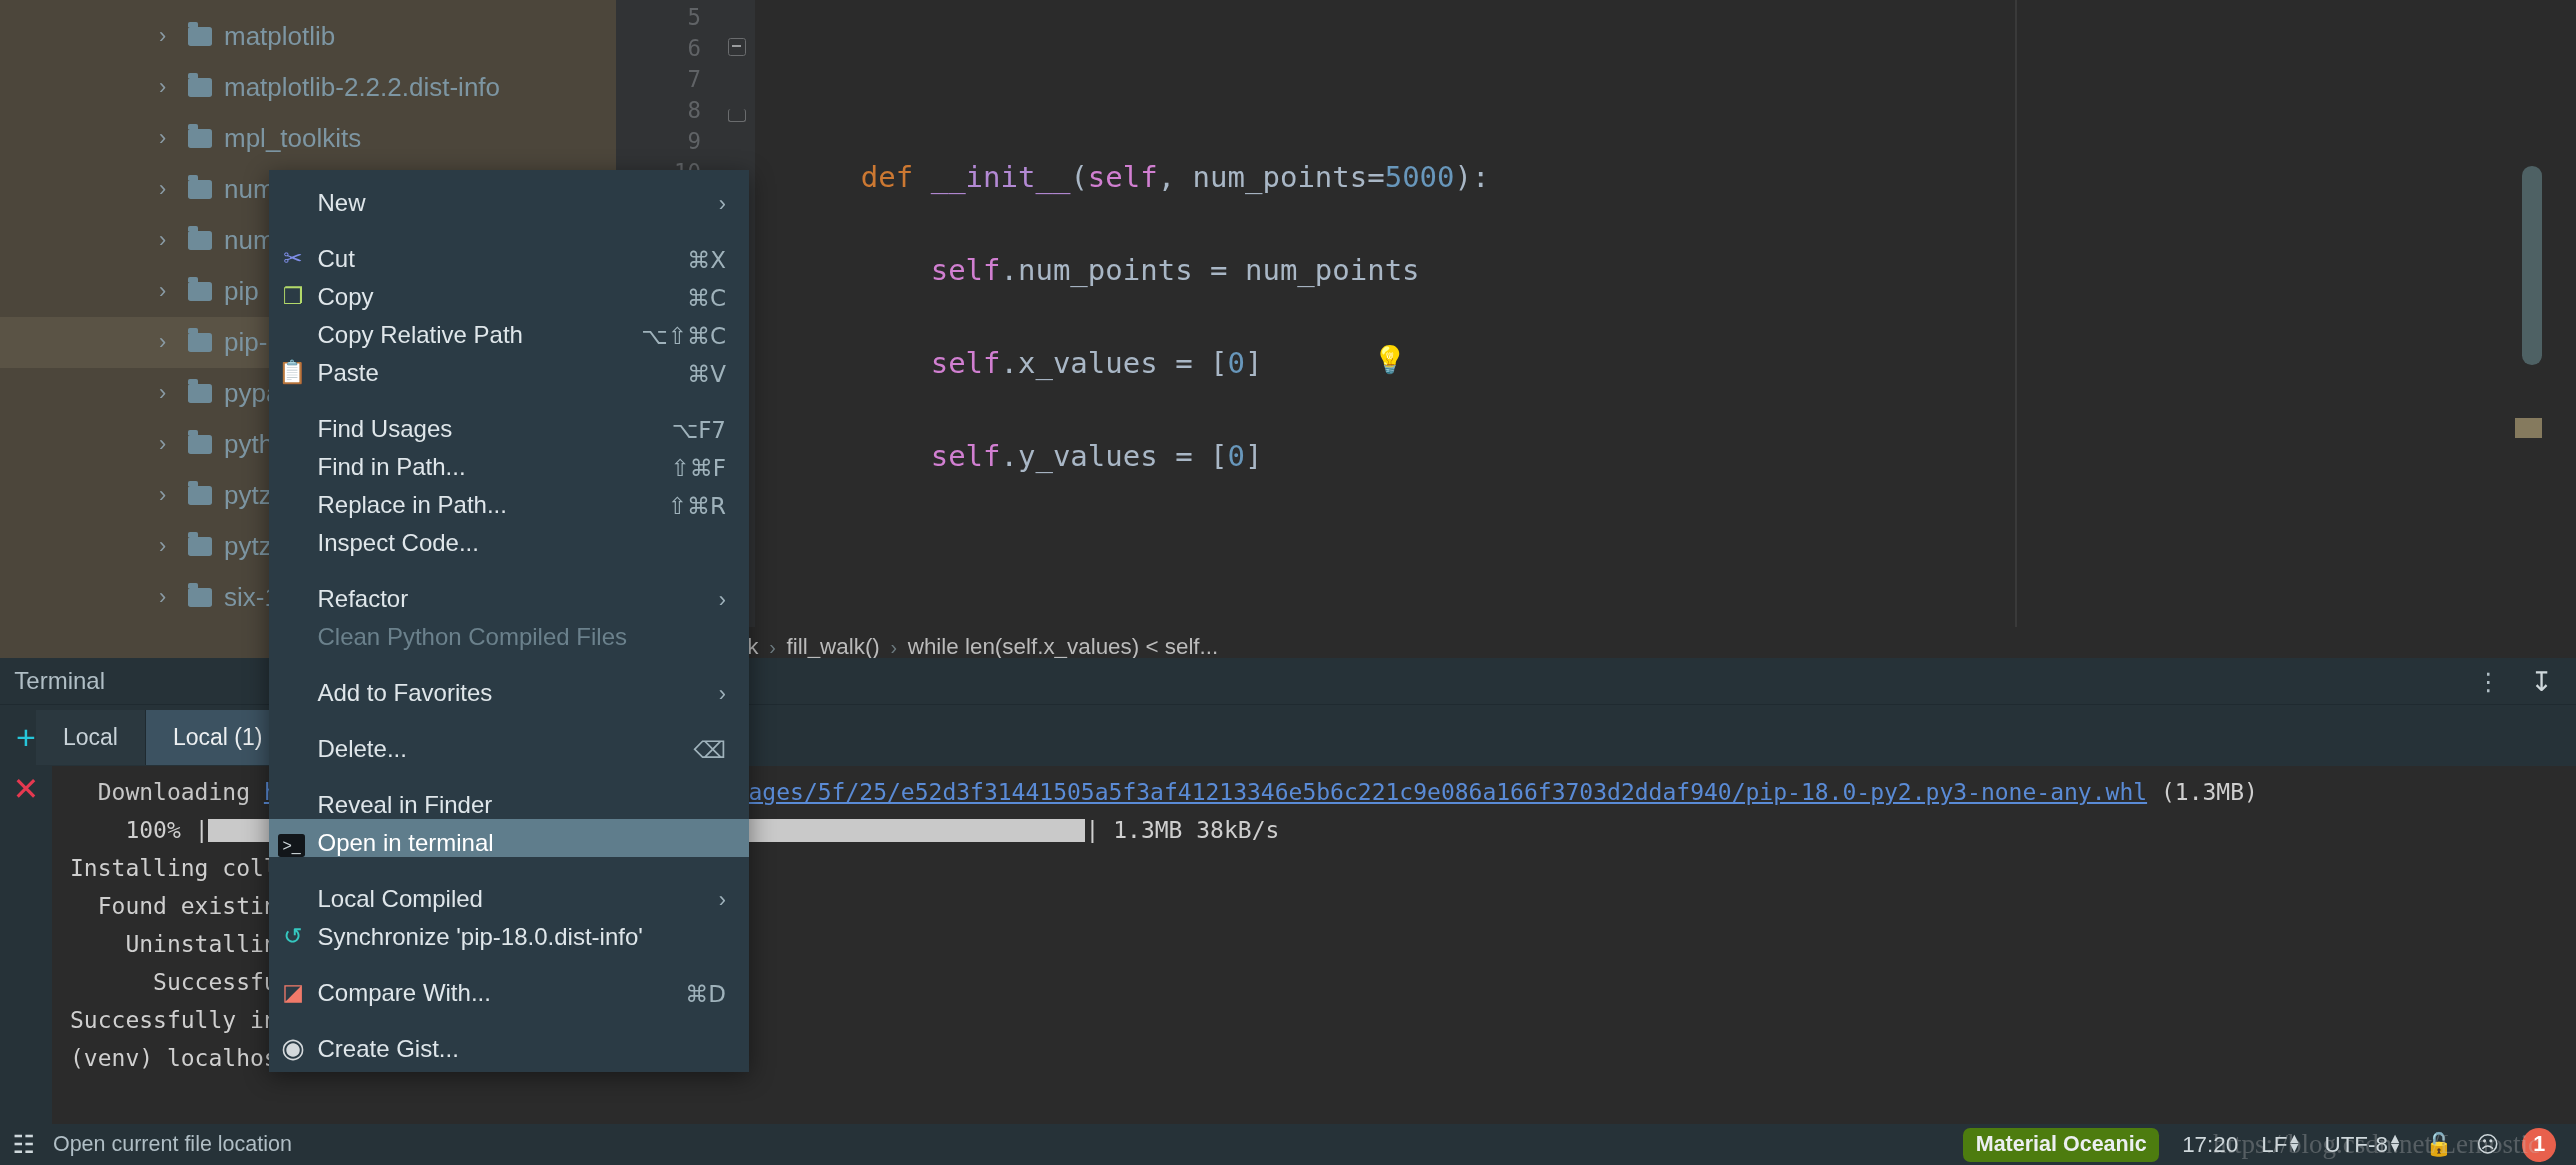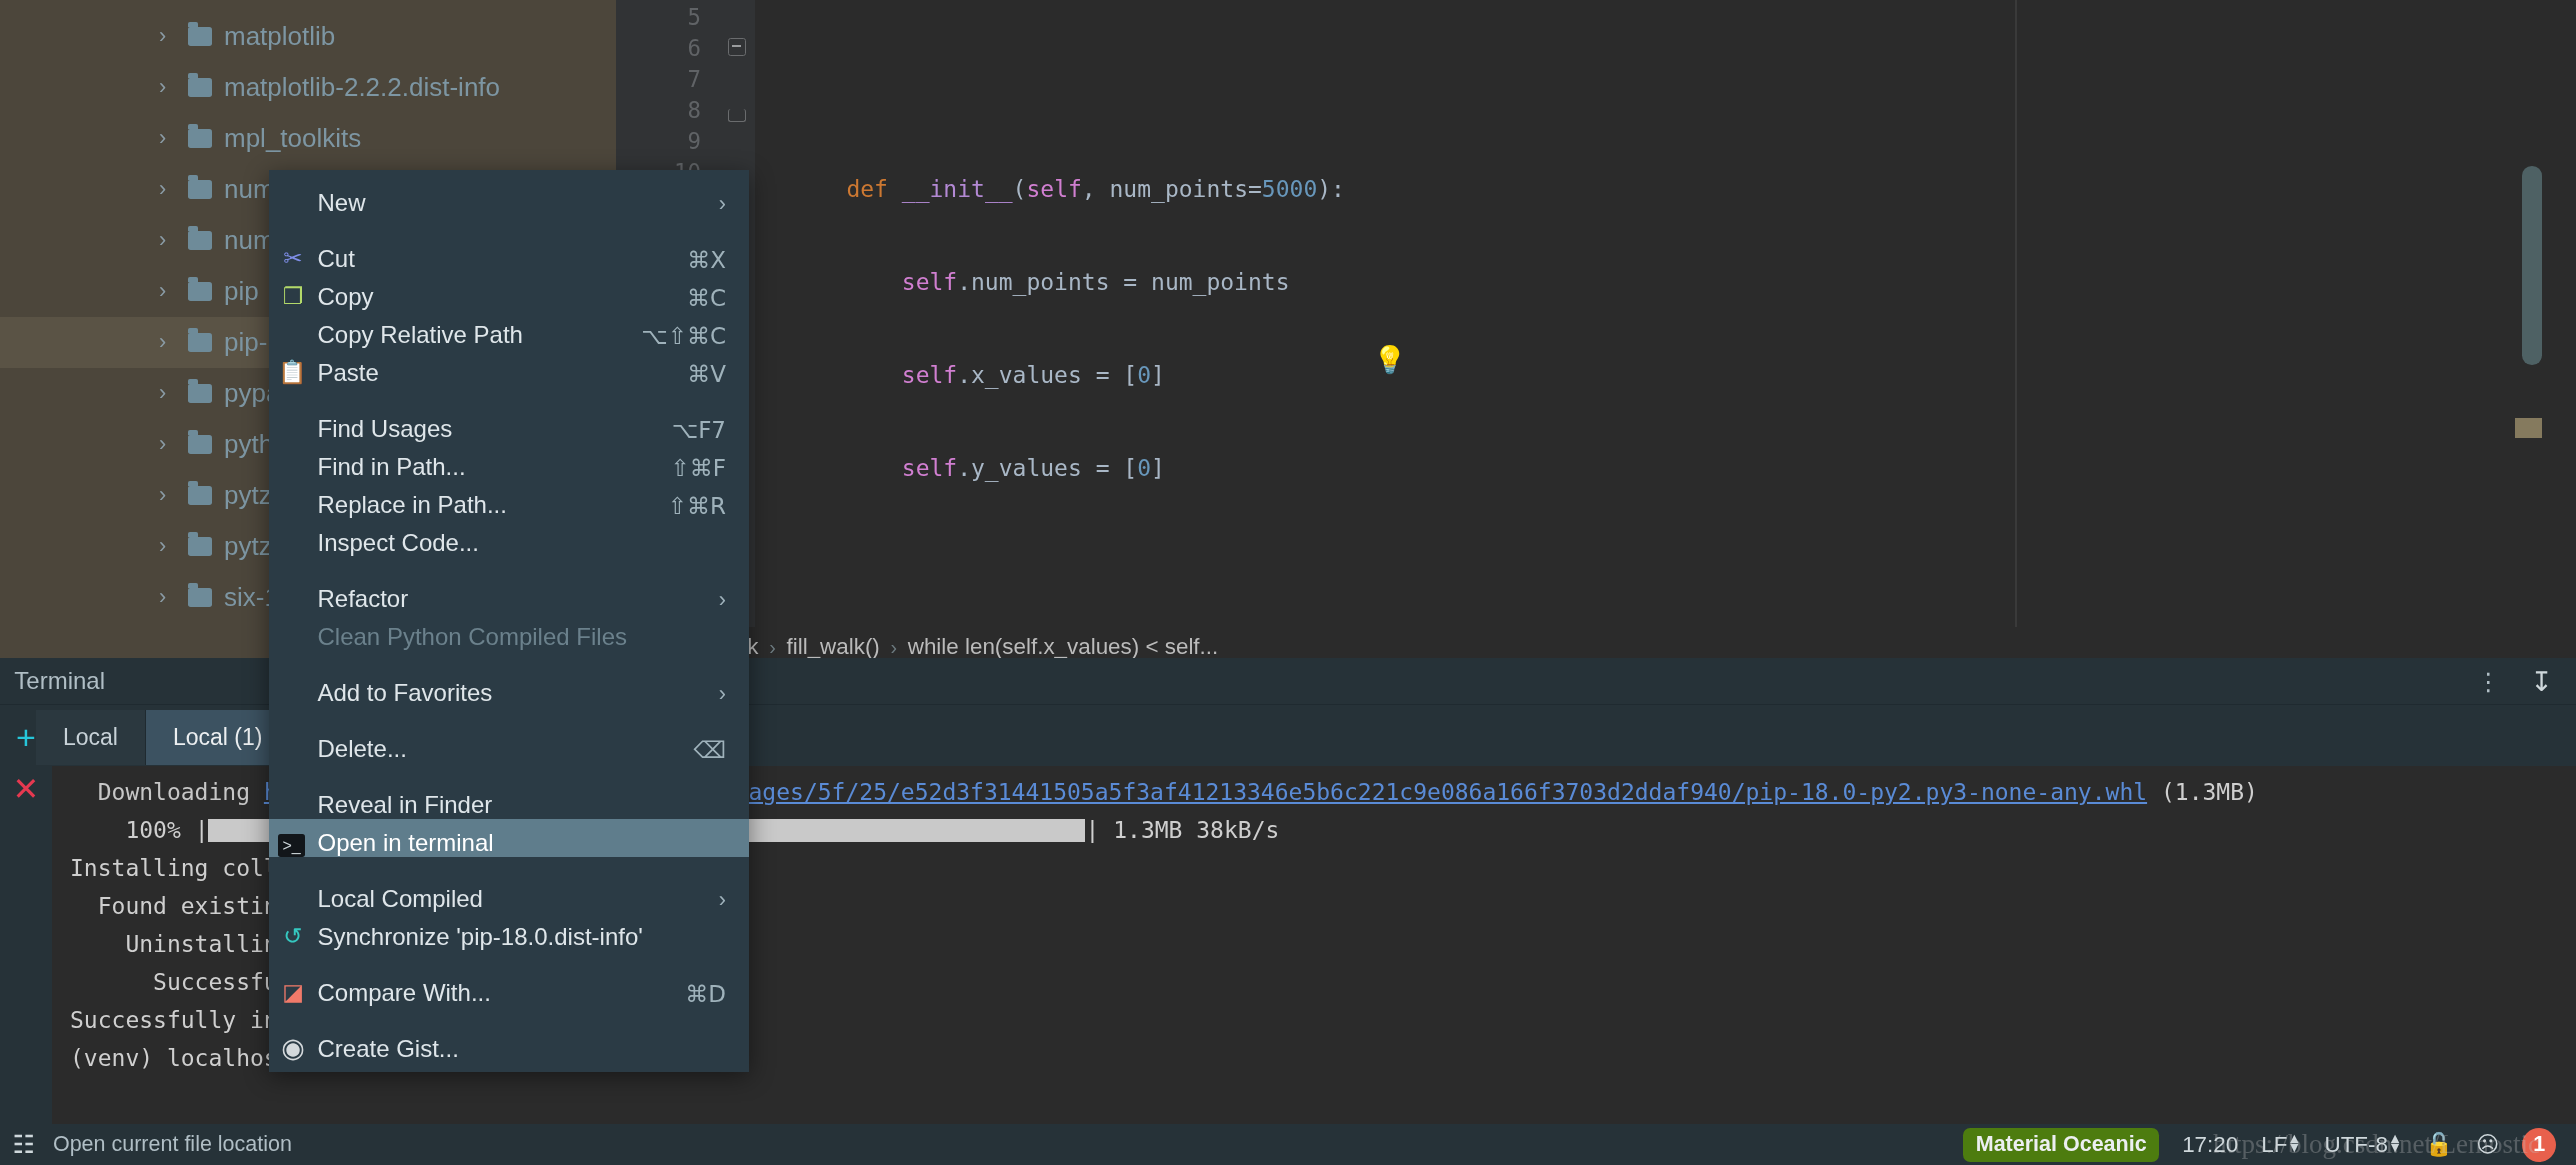--- a/index.html
+++ b/index.html
@@ -52,22 +52,22 @@
   .fold-m, .fold-e {
     position:absolute; left:9px; width:18px; height:18px;
     border:1.8px solid #6a6c6e; border-radius:2.7px;
   }
   .fold-m:after {
     content:''; position:absolute; left:2.7px; top:6.3px; width:9px; height:1.8px;
     background:#9a9c9e;
   }
   .code {
     position:absolute; left:139px; top:0; right:0; height:100%;
-    font-family:"DejaVu Sans Mono", monospace; font-size:23px;
-    line-height:31px; padding-top:19px; white-space:pre; color:#a9b7c6;
+    font-family:"DejaVu Sans Mono", monospace; font-size:29px;
+    line-height:31px; padding-top:7px; white-space:pre; color:#a9b7c6;
   }
   .code .ln { height:31px; padding-left:36px; }
   .kw   { color:#cc7832; }
   .fn   { color:#ffc66d; }
   .self { color:#d17fd1; }
   .num  { color:#6897bb; }
   .bi   { color:#8888c6; }
   .dunder { color:#b200b2; }
 
   .bulb {

